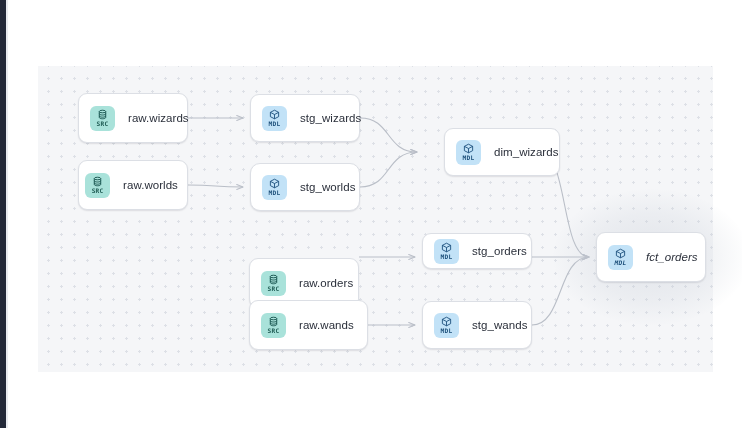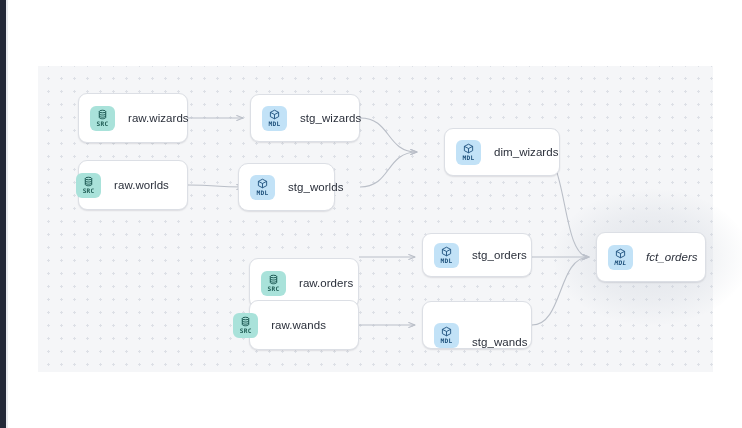--- a/index.html
+++ b/index.html
@@ -45,21 +45,21 @@
 
   
   .node{
     position:absolute;
     background:#ffffff;
     border:1px solid #dcdfe5;
     border-radius:9px;
     box-shadow:0 1px 2px rgba(23,30,48,.07), 0 1px 1px rgba(23,30,48,.04);
     display:flex;align-items:center;
     box-sizing:border-box;
-    padding:0 32px 0 11px;
+    padding:0 14px 0 11px;
   }
   .badge{
     width:25px;height:25px;
     border-radius:6px;
     display:flex;flex-direction:column;
     align-items:center;justify-content:center;
     flex:0 0 auto;
     line-height:1;
   }
   .badge.src{background:#a9e2da;}
@@ -138,21 +138,21 @@
           <svg width="11" height="11" viewBox="0 0 24 24" fill="none" stroke="#14504a" stroke-width="2">
             <ellipse cx="12" cy="5.5" rx="7" ry="2.8"></ellipse>
             <path d="M5 5.5v13c0 1.55 3.13 2.8 7 2.8s7-1.25 7-2.8v-13"></path>
             <path d="M5 10.3c0 1.55 3.13 2.8 7 2.8s7-1.25 7-2.8"></path>
             <path d="M5 15c0 1.55 3.13 2.8 7 2.8s7-1.25 7-2.8"></path>
           </svg>
           <span class="tag">SRC</span>
         </div>
         <span class="node-label">raw.orders</span>
       </div>
-      <div class="node" style="left: 249px; top: 300px; width: 110px; height: 50px; justify-content: flex-end;">
+      <div class="node" style="left: 249px; top: 300px; width: 119px; height: 50px;">
         <div class="badge src">
           <svg width="11" height="11" viewBox="0 0 24 24" fill="none" stroke="#14504a" stroke-width="2">
             <ellipse cx="12" cy="5.5" rx="7" ry="2.8"></ellipse>
             <path d="M5 5.5v13c0 1.55 3.13 2.8 7 2.8s7-1.25 7-2.8v-13"></path>
             <path d="M5 10.3c0 1.55 3.13 2.8 7 2.8s7-1.25 7-2.8"></path>
             <path d="M5 15c0 1.55 3.13 2.8 7 2.8s7-1.25 7-2.8"></path>
           </svg>
           <span class="tag">SRC</span>
         </div>
         <span class="node-label">raw.wands</span>
@@ -161,43 +161,43 @@
         <div class="badge mdl">
           <svg width="11" height="11" viewBox="0 0 24 24" fill="none" stroke="#164a78" stroke-width="1.9" stroke-linejoin="round">
             <path d="M12 2.6 21 7.3v9.4L12 21.4 3 16.7V7.3z"></path>
             <path d="M3 7.3 12 12l9-4.7"></path>
             <path d="M12 12v9.4"></path>
           </svg>
           <span class="tag">MDL</span>
         </div>
         <span class="node-label">stg_wizards</span>
       </div>
-      <div class="node" style="left: 238px; top: 163px; width: 97px; height: 48px; border-radius: 10px;">
+      <div class="node" style="left: 250px; top: 163px; width: 110px; height: 48px; border-radius: 10px;">
         <div class="badge mdl">
           <svg width="11" height="11" viewBox="0 0 24 24" fill="none" stroke="#164a78" stroke-width="1.9" stroke-linejoin="round">
             <path d="M12 2.6 21 7.3v9.4L12 21.4 3 16.7V7.3z"></path>
             <path d="M3 7.3 12 12l9-4.7"></path>
             <path d="M12 12v9.4"></path>
           </svg>
           <span class="tag">MDL</span>
         </div>
         <span class="node-label">stg_worlds</span>
       </div>
-      <div class="node" style="left: 422px; top: 233px; width: 110px; height: 44px;">
+      <div class="node" style="left: 422px; top: 233px; width: 110px; height: 36px;">
         <div class="badge mdl">
           <svg width="11" height="11" viewBox="0 0 24 24" fill="none" stroke="#164a78" stroke-width="1.9" stroke-linejoin="round">
             <path d="M12 2.6 21 7.3v9.4L12 21.4 3 16.7V7.3z"></path>
             <path d="M3 7.3 12 12l9-4.7"></path>
             <path d="M12 12v9.4"></path>
           </svg>
           <span class="tag">MDL</span>
         </div>
         <span class="node-label">stg_orders</span>
       </div>
-      <div class="node" style="left: 422px; top: 301px; width: 110px; height: 48px; align-items: flex-end;">
+      <div class="node" style="left: 422px; top: 301px; width: 110px; height: 48px;">
         <div class="badge mdl">
           <svg width="11" height="11" viewBox="0 0 24 24" fill="none" stroke="#164a78" stroke-width="1.9" stroke-linejoin="round">
             <path d="M12 2.6 21 7.3v9.4L12 21.4 3 16.7V7.3z"></path>
             <path d="M3 7.3 12 12l9-4.7"></path>
             <path d="M12 12v9.4"></path>
           </svg>
           <span class="tag">MDL</span>
         </div>
         <span class="node-label">stg_wands</span>
       </div>

